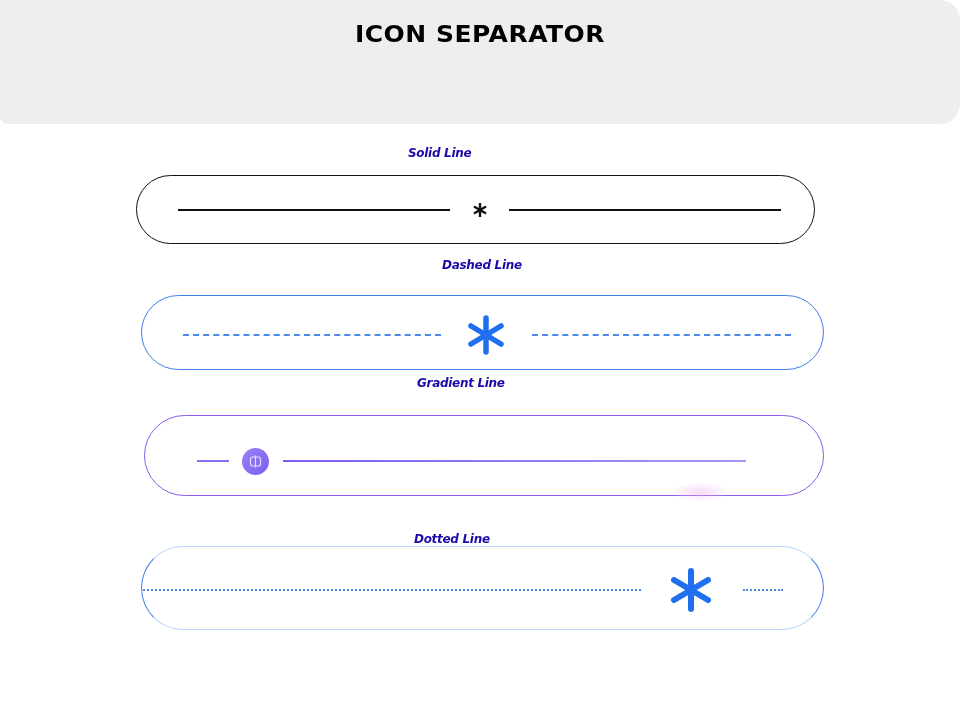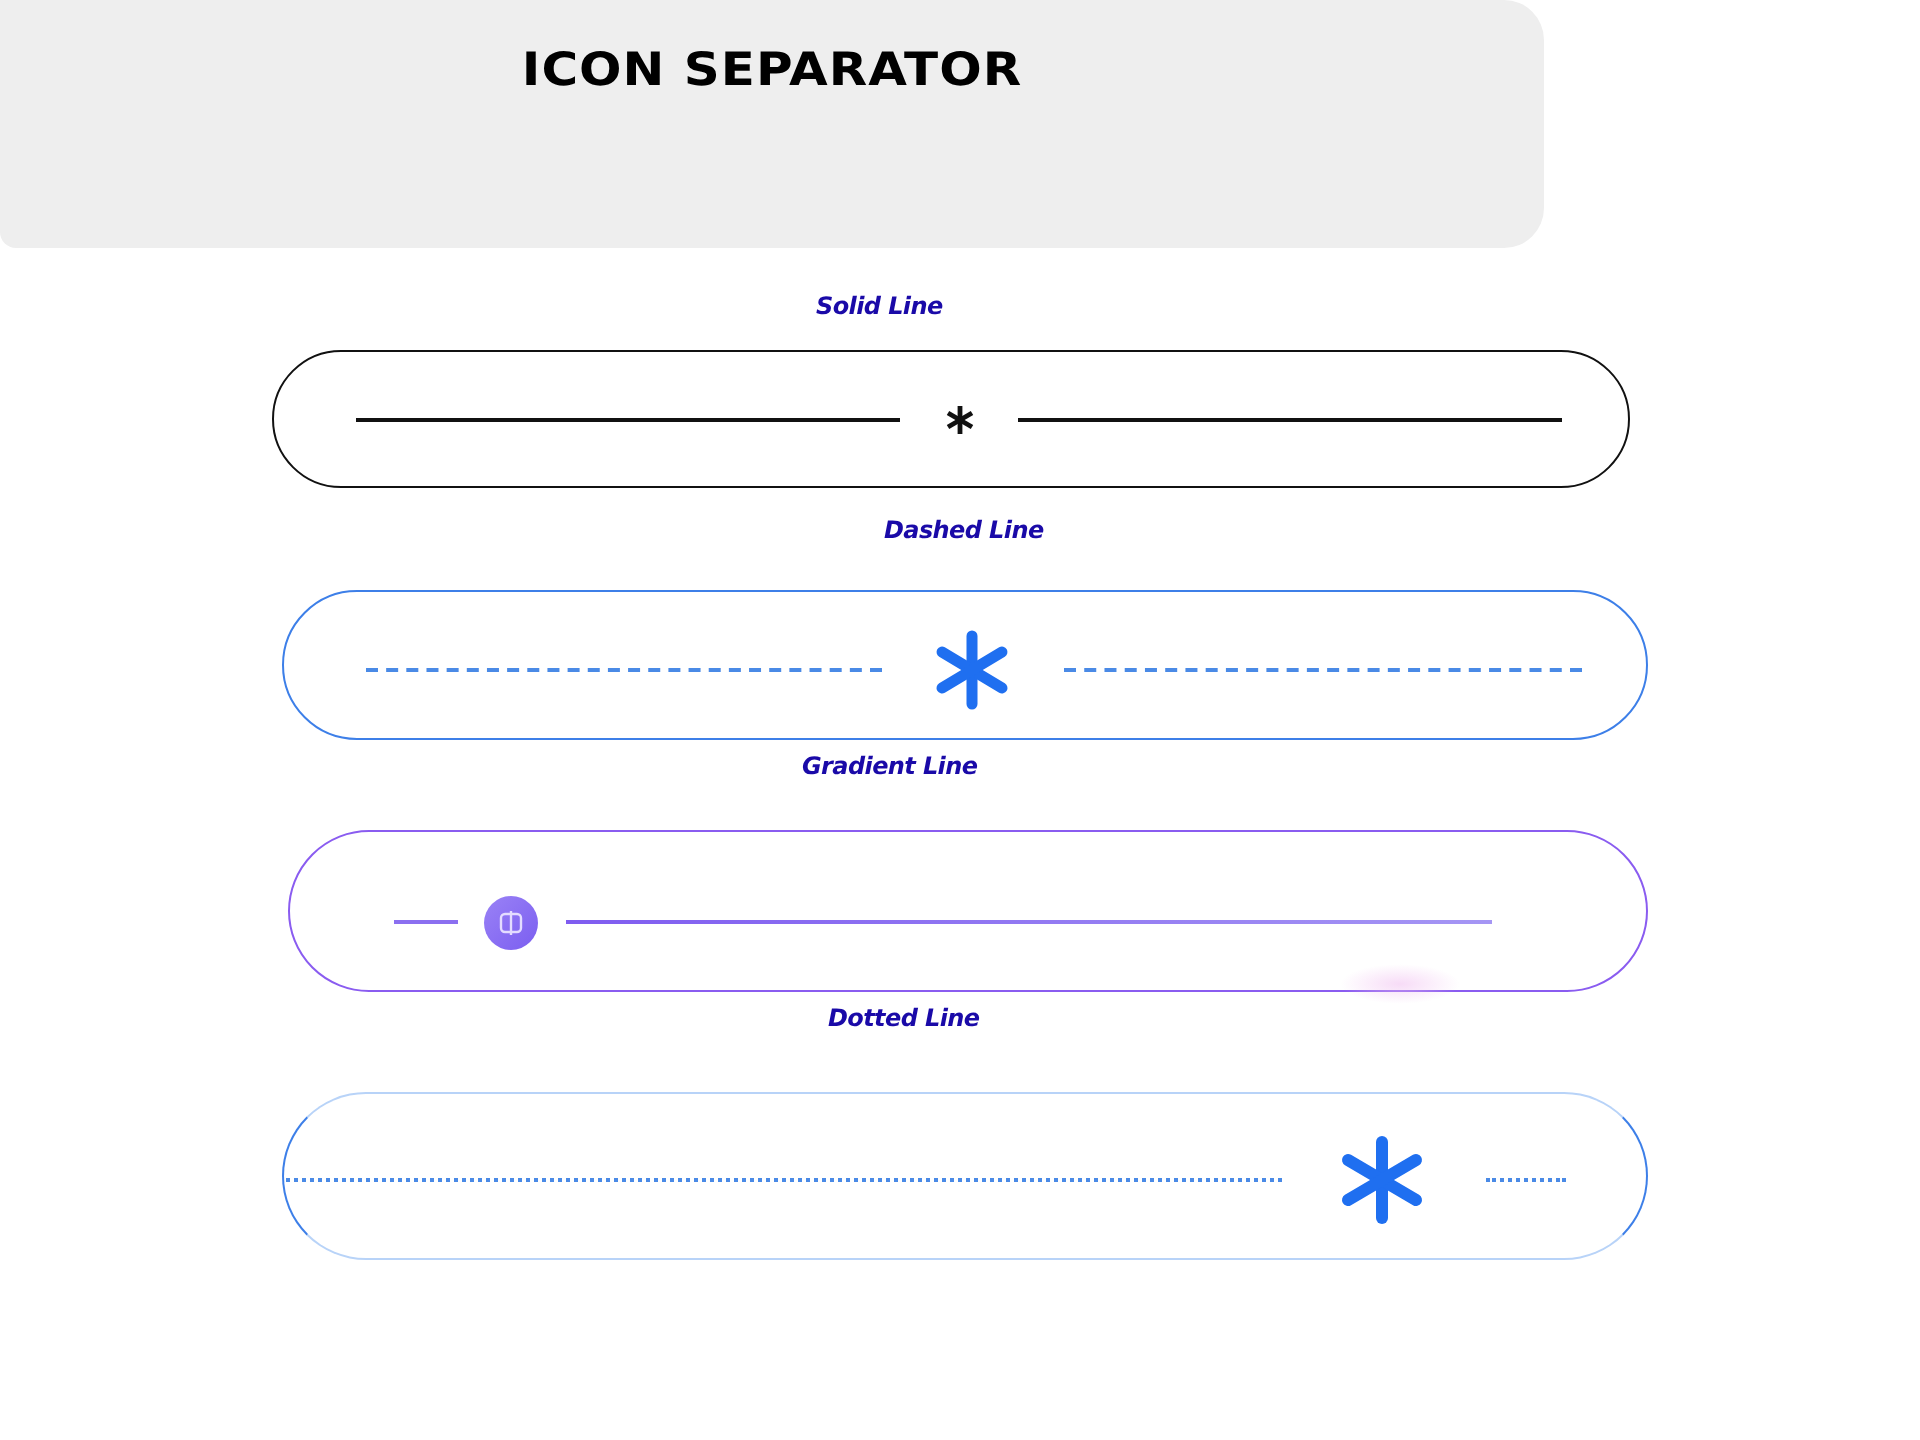--- a/index.html
+++ b/index.html
@@ -1,20 +1,20 @@
 <!DOCTYPE html>
 <html><head>
   <meta charset="utf-8">
   <style>
     * { box-sizing: border-box; margin: 0; padding: 0; }
     html, body { width: 960px; height: 720px; background: #ffffff; overflow: hidden; }
     body { position: relative; font-family: "Liberation Sans", sans-serif; }
 
     .header {
-      position: absolute; left: 0; top: 0; width: 772px; height: 124px;
+      position: absolute; left: 0; top: 0; width: 960px; height: 124px;
       background: #eeeeee;
       border-radius: 0 20px 20px 8px;
     }
     .header-title {
       position: absolute; left: 0; right: 0; top: 20px;
       text-align: center;
       font-family: "DejaVu Sans", sans-serif;
       font-weight: bold;
       font-size: 25px;
       letter-spacing: 0.5px;
@@ -105,33 +105,33 @@
 <div class="line dashed-left"></div>
 <svg class="icon ast-dashed" viewBox="0 0 40 42">
   <g stroke="#1f6ff0" stroke-width="5.5" stroke-linecap="round">
     <line x1="20" y1="4" x2="20" y2="38"></line>
     <line x1="5" y1="12" x2="35" y2="30"></line>
     <line x1="5" y1="30" x2="35" y2="12"></line>
   </g>
 </svg>
 <div class="line dashed-right"></div>
 
-<div class="section-label" style="left:401px; top:376px;">Gradient Line</div>
+<div class="section-label" style="left:417px; top:376px;">Gradient Line</div>
 <div class="pill pill-gradient"></div>
 <div class="glow"></div>
 <div class="line grad-left"></div>
 <div class="grad-badge">
   <svg width="13" height="13" viewBox="0 0 13 13">
     <rect x="1.5" y="2" width="10" height="9" rx="2" fill="none" stroke="#e4dcff" stroke-width="1.2"></rect>
     <line x1="6.5" y1="0.5" x2="6.5" y2="12.5" stroke="#e4dcff" stroke-width="1.2"></line>
   </svg>
 </div>
 <div class="line grad-right"></div>
 
-<div class="section-label" style="left:414px; top:502px;">Dotted Line</div>
+<div class="section-label" style="left:414px; top:532px;">Dotted Line</div>
 <div class="pill pill-dotted"></div>
 <div class="line dotted-left"></div>
 <svg class="icon ast-dotted" viewBox="0 0 44 46">
   <g stroke="#1f6ff0" stroke-width="6" stroke-linecap="round">
     <line x1="22" y1="4" x2="22" y2="42"></line>
     <line x1="5" y1="13" x2="39" y2="33"></line>
     <line x1="5" y1="33" x2="39" y2="13"></line>
   </g>
 </svg>
 <div class="line dotted-right"></div>

